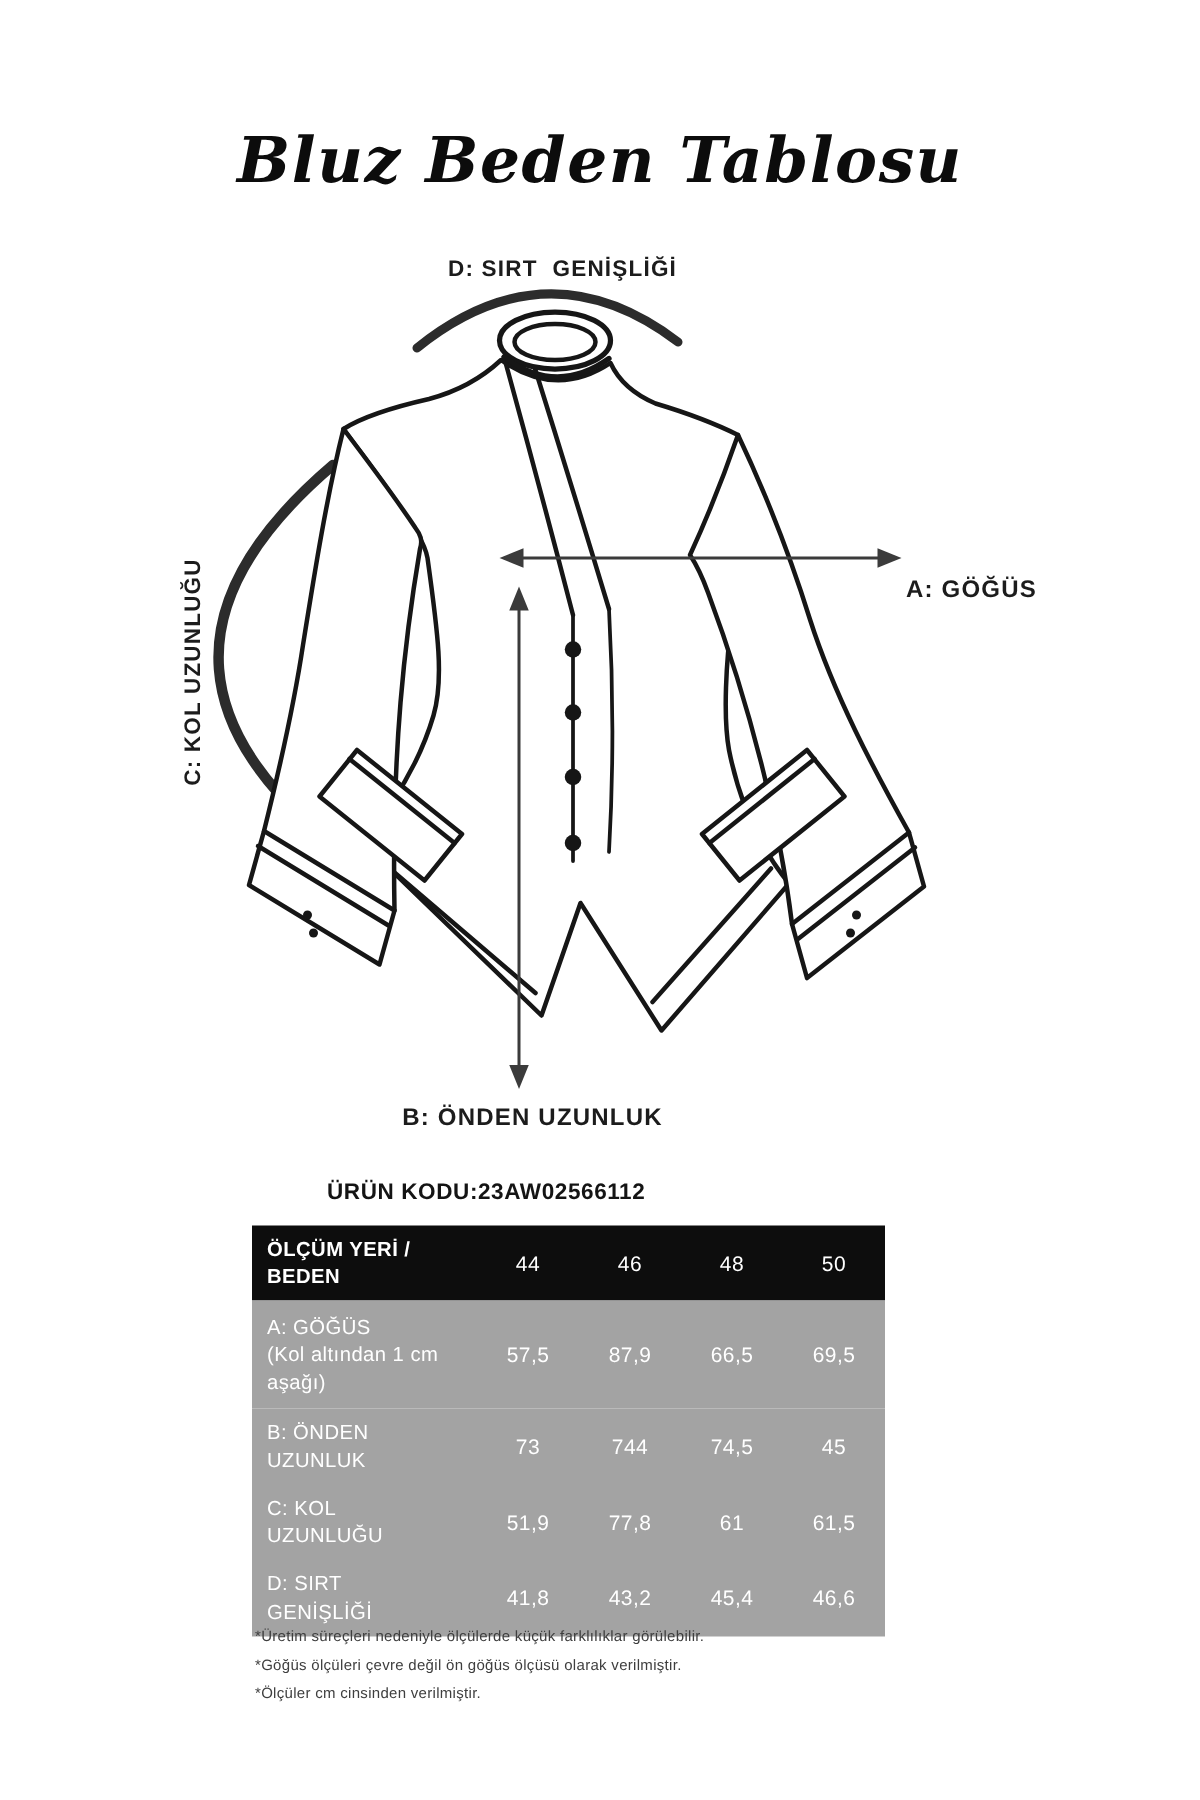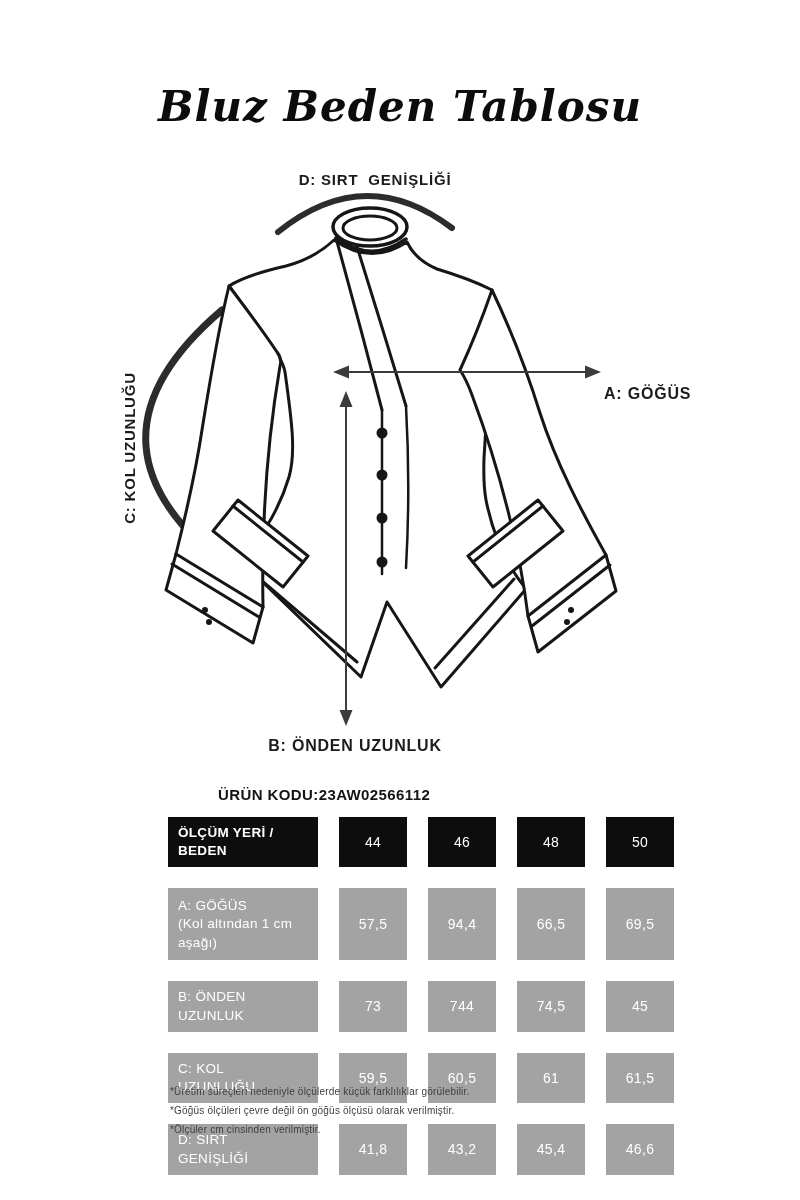--- a/index.html
+++ b/index.html
@@ -35,21 +35,21 @@
   .product-code{
     position:absolute;left:170px;top:786px;
     font-size:15px;letter-spacing:0.4px;color:#141414;
   }
   .product-code .pc-label{font-weight:600;margin-left:48px;}
   .product-code .pc-value{font-weight:800;}
   .size-table{
     position:absolute;left:168px;top:817px;
     display:grid;
     grid-template-columns:150px 68px 68px 68px 68px;
-    gap:21px;
+    gap:0;
     width:468px;
   }
   .cell{
     color:#ffffff;
     font-size:13.5px;letter-spacing:0.3px;line-height:1.35;
   }
   .cell.head{background:#0d0d0d;}
   .cell.body{background:#a3a3a3;}
   .cell.label-cell{
     padding:7px 10px;
@@ -174,35 +174,35 @@
 BEDEN</div>
     <div class="cell head num-cell">44</div>
     <div class="cell head num-cell">46</div>
     <div class="cell head num-cell">48</div>
     <div class="cell head num-cell">50</div>
 
     <div class="cell body label-cell row-a">A: GÖĞÜS
 (Kol altından 1 cm
 aşağı)</div>
     <div class="cell body num-cell row-a">57,5</div>
-    <div class="cell body num-cell row-a">94,4</div>
+    <div class="cell body num-cell row-a">87,9</div>
     <div class="cell body num-cell row-a">66,5</div>
     <div class="cell body num-cell row-a">69,5</div>
 
     <div class="cell body label-cell row-s">B: ÖNDEN
  UZUNLUK</div>
     <div class="cell body num-cell row-s">73</div>
     <div class="cell body num-cell row-s">744</div>
     <div class="cell body num-cell row-s">74,5</div>
     <div class="cell body num-cell row-s">45</div>
 
     <div class="cell body label-cell row-s">C: KOL
  UZUNLUĞU</div>
-    <div class="cell body num-cell row-s">59,5</div>
-    <div class="cell body num-cell row-s">60,5</div>
+    <div class="cell body num-cell row-s">51,9</div>
+    <div class="cell body num-cell row-s">77,8</div>
     <div class="cell body num-cell row-s">61</div>
     <div class="cell body num-cell row-s">61,5</div>
 
     <div class="cell body label-cell row-s">D: SIRT
  GENİŞLİĞİ</div>
     <div class="cell body num-cell row-s">41,8</div>
     <div class="cell body num-cell row-s">43,2</div>
     <div class="cell body num-cell row-s">45,4</div>
     <div class="cell body num-cell row-s">46,6</div>
   </div>

